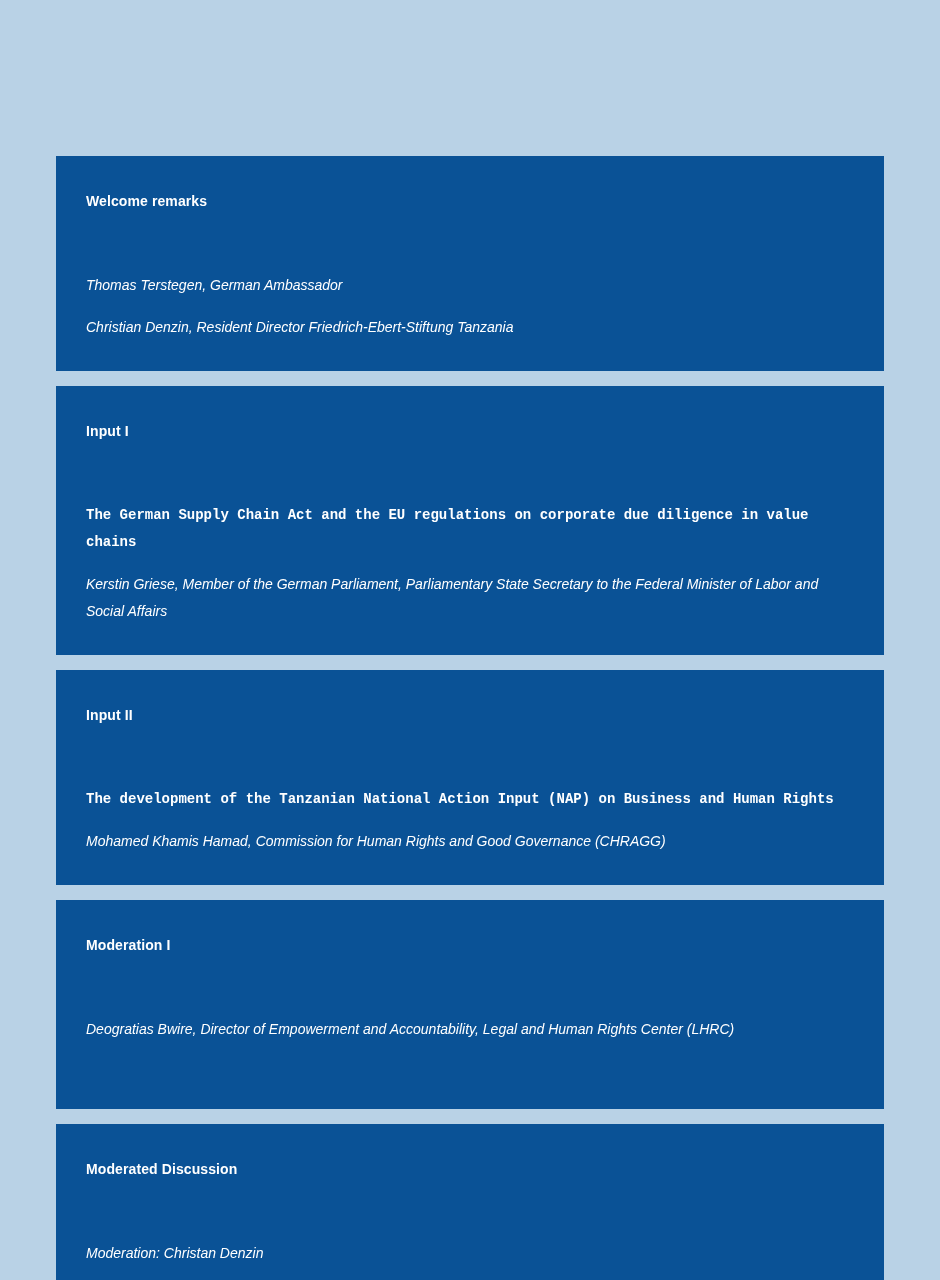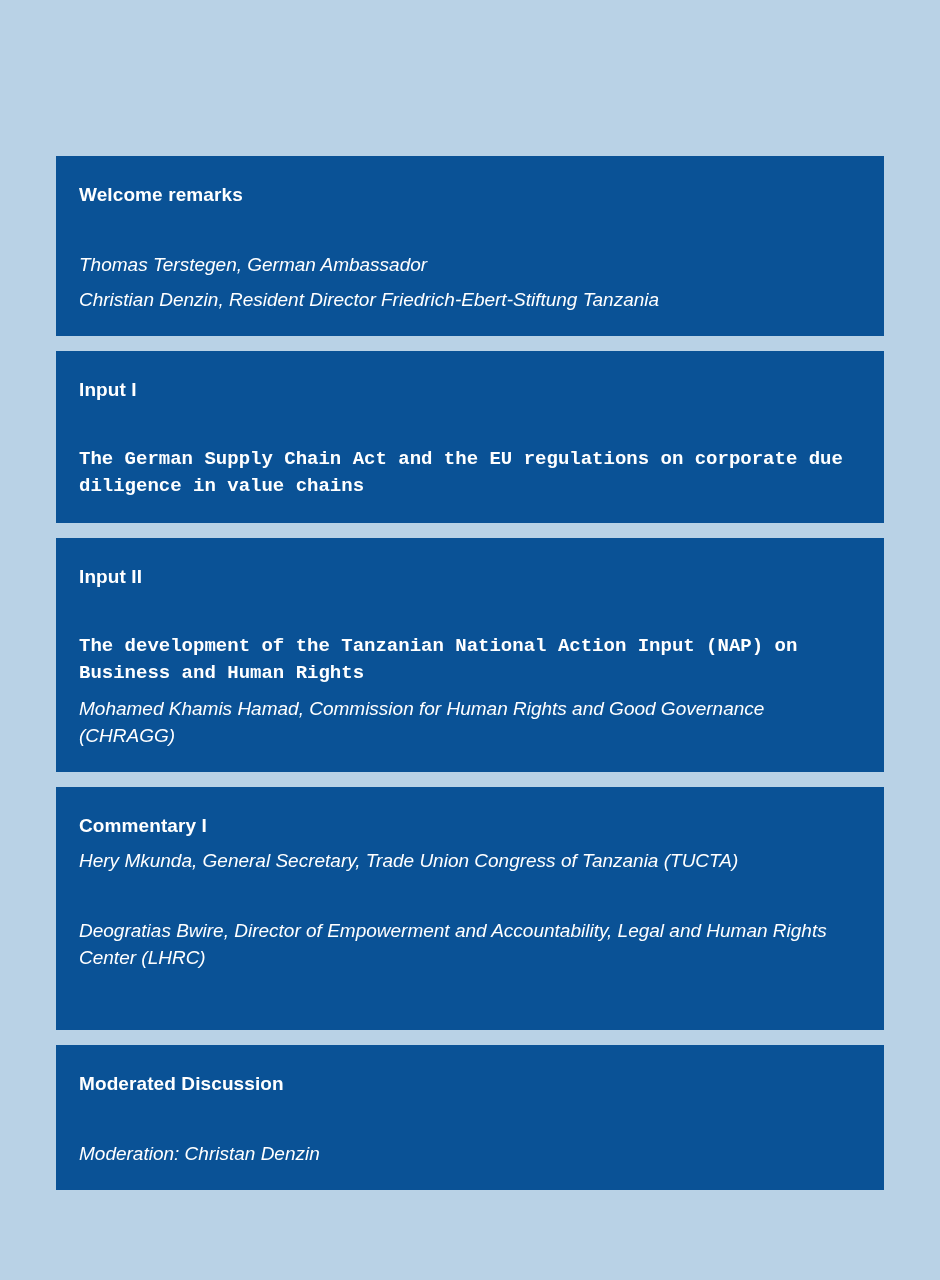--- a/index.html
+++ b/index.html
@@ -22,22 +22,22 @@
   }
   .panel {
     background: var(--panel-bg, #0a5296);
     color: var(--text-color, #ffffff);
     padding: 17px 30px 15px 15px;
     margin-bottom: 15px;
     font-size: 17.5px;
     line-height: 27px;
   }
   .panel p, .panel h2 {
-    margin: 8px;
-    font-size: 19px;
+    margin: 15px;
+    font-size: 14px;
     line-height: 27px;
   }
   .h {
     font-weight: 700;
     letter-spacing: 0.1px;
   }
   .b {
     font-weight: 700;
     font-family: Liberation Mono, monospace;
   }
@@ -61,32 +61,32 @@
     <h2 class="h">Welcome remarks</h2>
     <div class="gap"></div>
     <p class="it">Thomas Terstegen, German Ambassador</p>
     <p class="it">Christian Denzin, Resident Director Friedrich-Ebert-Stiftung Tanzania</p>
   </section>
 
   <section class="panel">
     <h2 class="h">Input I</h2>
     <div class="gap"></div>
     <p class="b">The German Supply Chain Act and the EU regulations on corporate due diligence in value chains</p>
+    <p class="it">Kerstin Griese, Member of the German Parliament, Parliamentary State Secretary to the Federal Minister of Labor and Social Affairs</p>
   </section>
 
   <section class="panel">
     <h2 class="h">Input II</h2>
     <div class="gap"></div>
     <p class="b">The development of the Tanzanian National Action Input (NAP) on Business and Human Rights</p>
     <p class="it">Mohamed Khamis Hamad, Commission for Human Rights and Good Governance (CHRAGG)</p>
   </section>
 
   <section class="panel">
-    <h2 class="h">Commentary I</h2>
-    <p class="it">Hery Mkunda, General Secretary, Trade Union Congress of Tanzania (TUCTA)</p>
+    <h2 class="h">Moderation I</h2>
     <div class="gap"></div>
     <p class="it">Deogratias Bwire, Director of Empowerment and Accountability, Legal and Human Rights Center (LHRC)</p>
     <div class="tail"></div>
   </section>
 
   <section class="panel">
     <h2 class="h">Moderated Discussion</h2>
     <div class="gap"></div>
     <p class="it">Moderation: Christan Denzin</p>
   </section>

